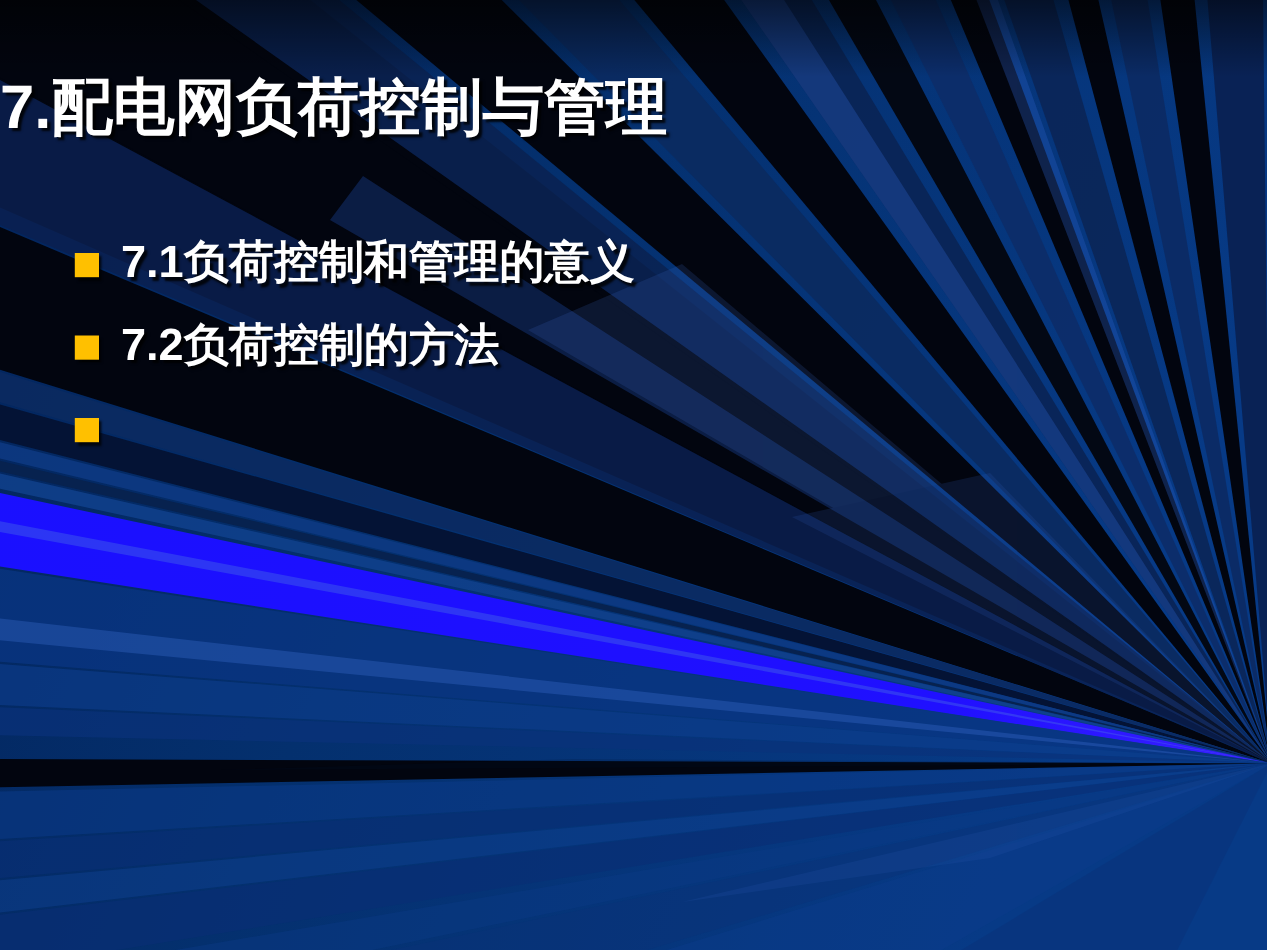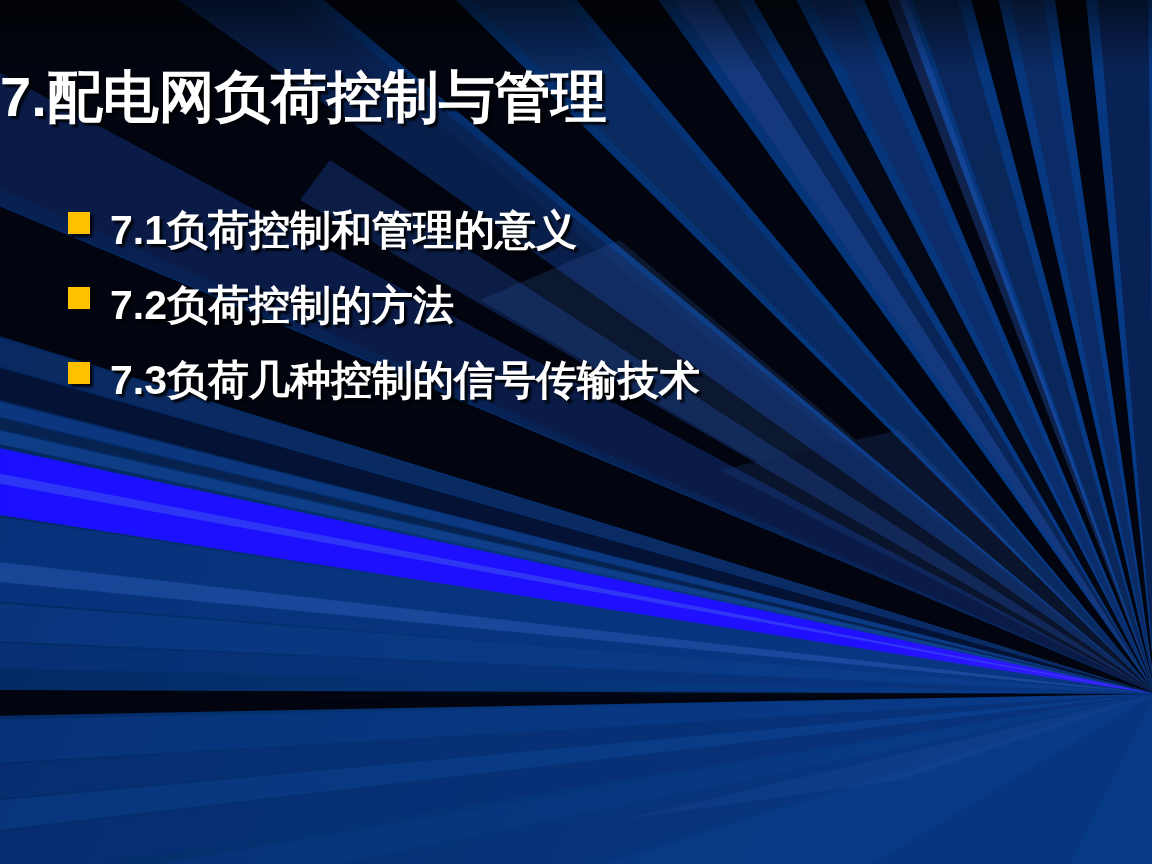--- a/index.html
+++ b/index.html
@@ -44,20 +44,21 @@
     white-space: nowrap;
   }
   .bullet-list {
     position: absolute;
     left: 68px;
     top: 208px;
     width: 1010px;
   }
   .bullet-row {
     display: flex;
+    align-items: center;
     height: 62px;
     margin-bottom: 13px;
   }
   .bullet-marker {
     width: 22px;
     height: 22px;
     flex: 0 0 22px;
     background: #ffc000;
     box-shadow: 3px 3px 2px rgba(0,0,0,0.8);
     margin-right: 20px;
@@ -189,18 +190,17 @@
         <span class="bullet-text">7.1负荷控制和管理的意义</span>
       </div>
 
       <div class="bullet-row">
         <span class="bullet-marker"></span>
         <span class="bullet-text">7.2负荷控制的方法</span>
       </div>
 
       <div class="bullet-row">
         <span class="bullet-marker"></span>
-        <span class="bullet-text">7.3负荷几种控制的信号传输技术</span>
       </div>
 
     </div>
   </div>
 </div>
 
 </body></html>

